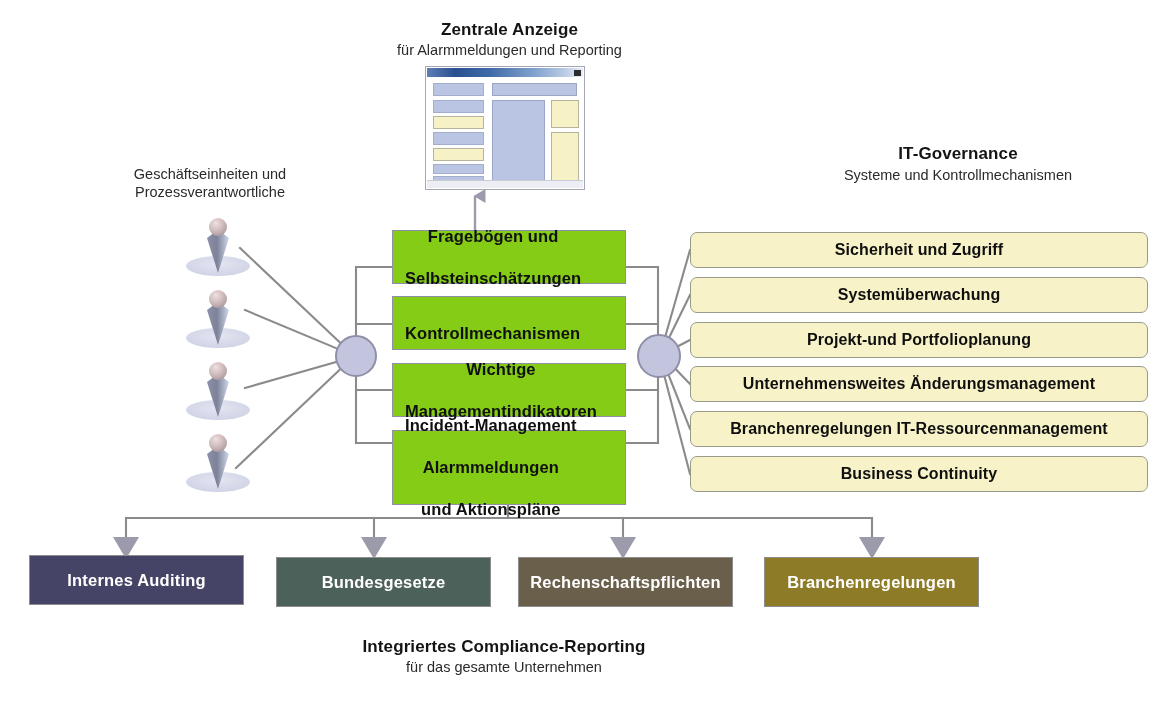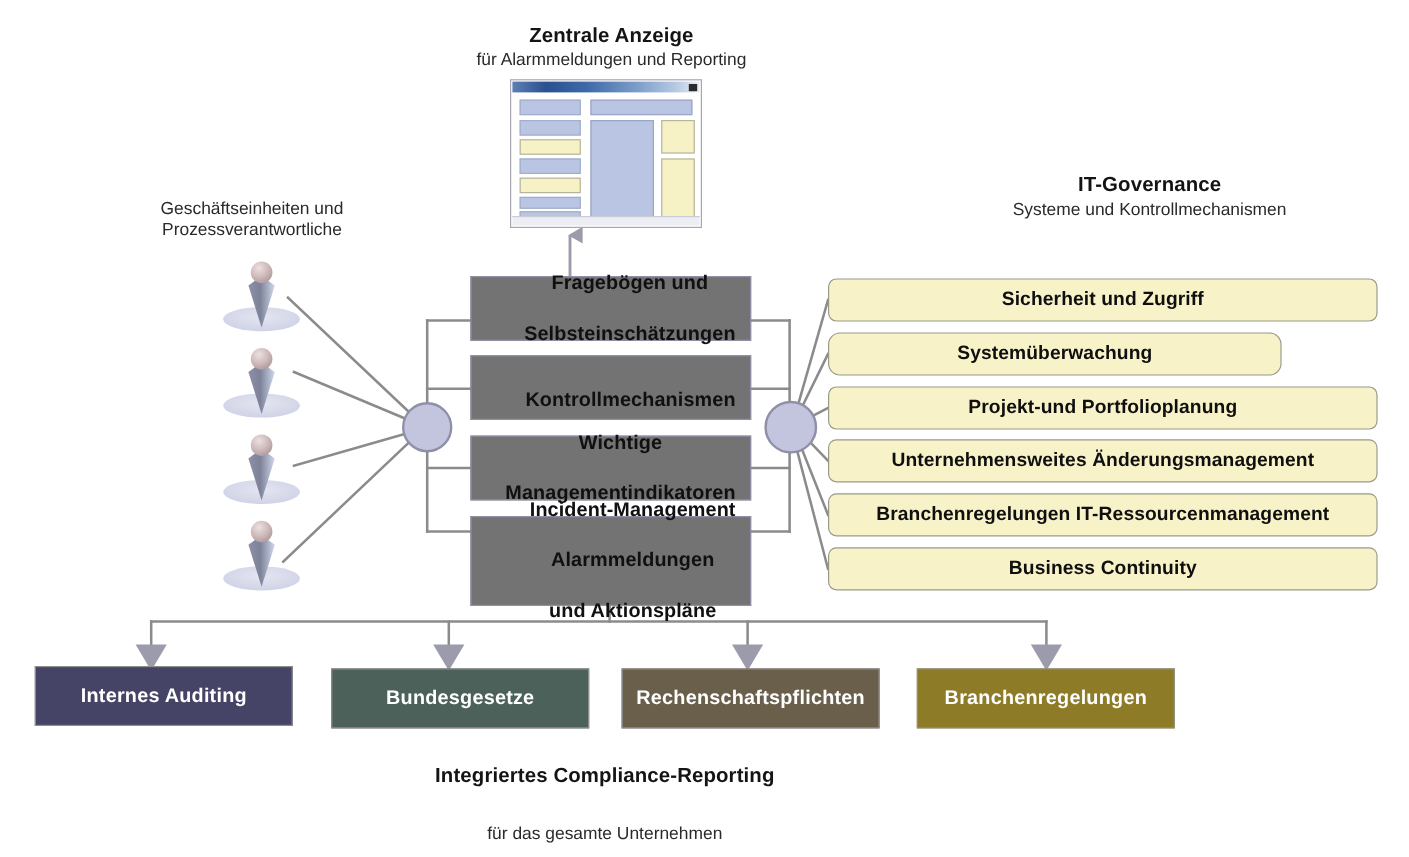--- a/index.html
+++ b/index.html
@@ -17,24 +17,24 @@
   
   .hdg-bold{font-weight:bold;font-size:17px;text-align:center;color:#141414;line-height:20px;letter-spacing:.1px;}
   .hdg-sub{font-weight:normal;font-size:14.5px;text-align:center;color:#2a2a2a;line-height:19px;}
 
   
   #wires{position:absolute;left:0;top:0;width:1174px;height:714px;pointer-events:none;}
 
   
   .pbox{
     position:absolute;
-    background:#737373;
+    background:#84cc16;
     border:1.5px solid #8f8fa8;
     box-sizing:border-box;
-    display:flex;align-items:center;justify-content:flex-end;
+    display:flex;align-items:center;justify-content:flex-start;
     text-align:center;
     font-weight:bold;font-size:16.5px;line-height:21px;
     color:#101010;
     letter-spacing:.1px;
   }
   .pbox span{display:block;padding:0 6px;}
 
   
   .ybox{
     position:absolute;
@@ -246,21 +246,21 @@
     <span>
       <span>Incident-Management</span><br>
       <span>Alarmmeldungen</span><br>
       <span>und Aktionspläne</span>
     </span>
   </div>
 
   <div class="ybox" style="left:690px;top:232px;width:458px;height:36px;">
     <span>Sicherheit und Zugriff</span>
   </div>
-  <div class="ybox" style="left:690px;top:277px;width:378px;height:36px;border-radius:10px;">
+  <div class="ybox" style="left:690px;top:277px;width:458px;height:36px;">
     <span>Systemüberwachung</span>
   </div>
   <div class="ybox" style="left:690px;top:322px;width:458px;height:36px;">
     <span>Projekt-und Portfolioplanung</span>
   </div>
   <div class="ybox" style="left:690px;top:366px;width:458px;height:36px;">
     <span>Unternehmensweites Änderungsmanagement</span>
   </div>
   <div class="ybox" style="left:690px;top:411px;width:458px;height:36px;">
     <span>Branchenregelungen IT-Ressourcenmanagement</span>
@@ -276,15 +276,15 @@
     <span>Bundesgesetze</span>
   </div>
   <div class="cbox" style="left:518px;top:557px;width:215px;height:50px;background:#6a5f4a;">
     <span>Rechenschaftspflichten</span>
   </div>
   <div class="cbox" style="left:764px;top:557px;width:215px;height:50px;background:#8d7b27;">
     <span>Branchenregelungen</span>
   </div>
 
   <div class="abs hdg-bold" style="left:304px;top:637px;width:400px;">Integriertes Compliance-Reporting</div>
-  <div class="abs hdg-sub" style="left:304px;top:658px;width:400px;margin-top:28px;">für das gesamte Unternehmen</div>
+  <div class="abs hdg-sub" style="left:304px;top:658px;width:400px;">für das gesamte Unternehmen</div>
 
 </div>
 
 </body></html>

